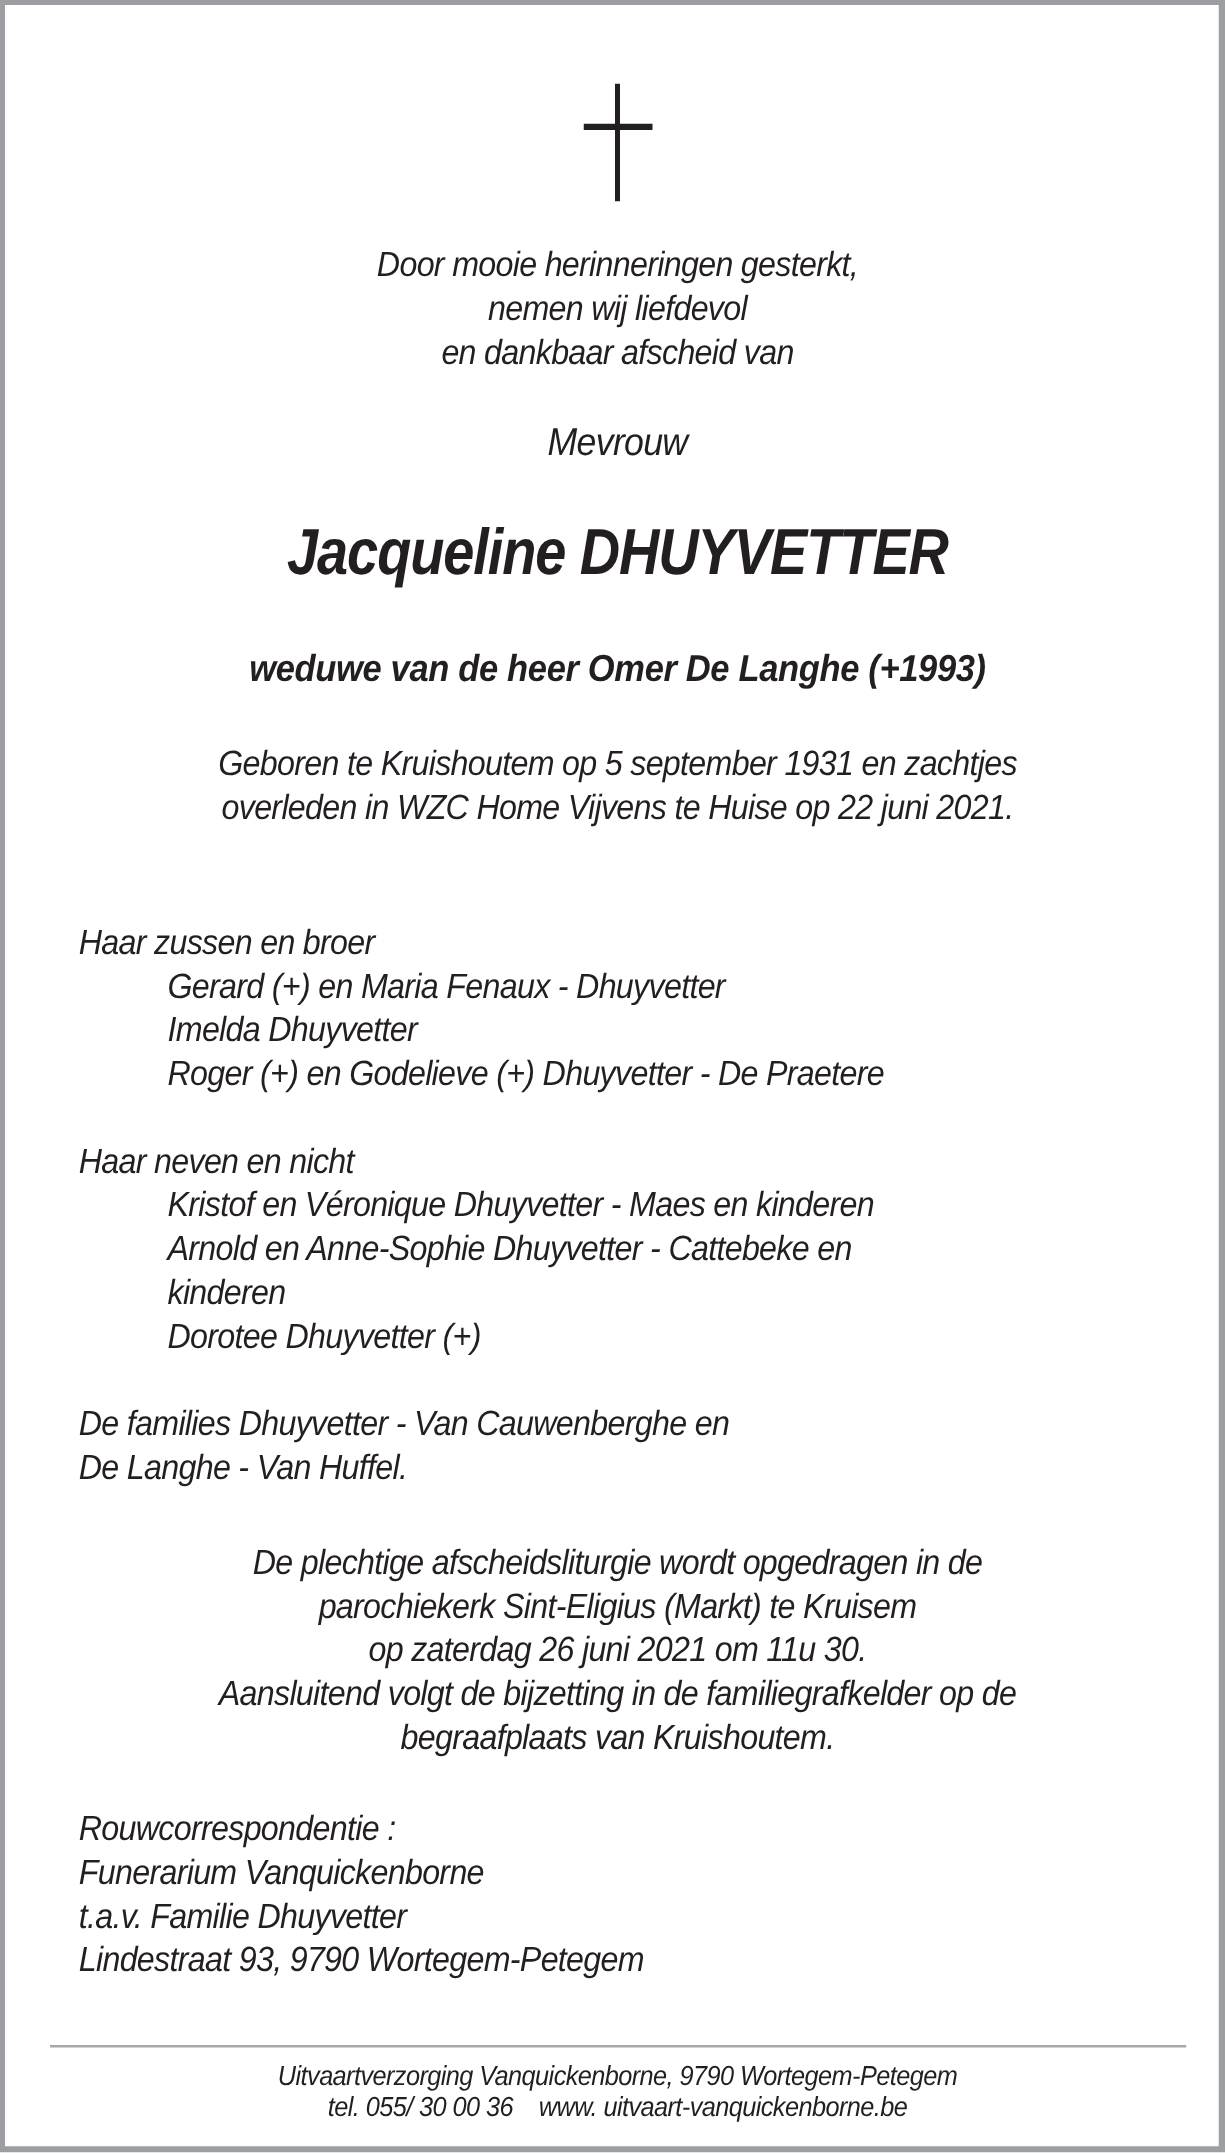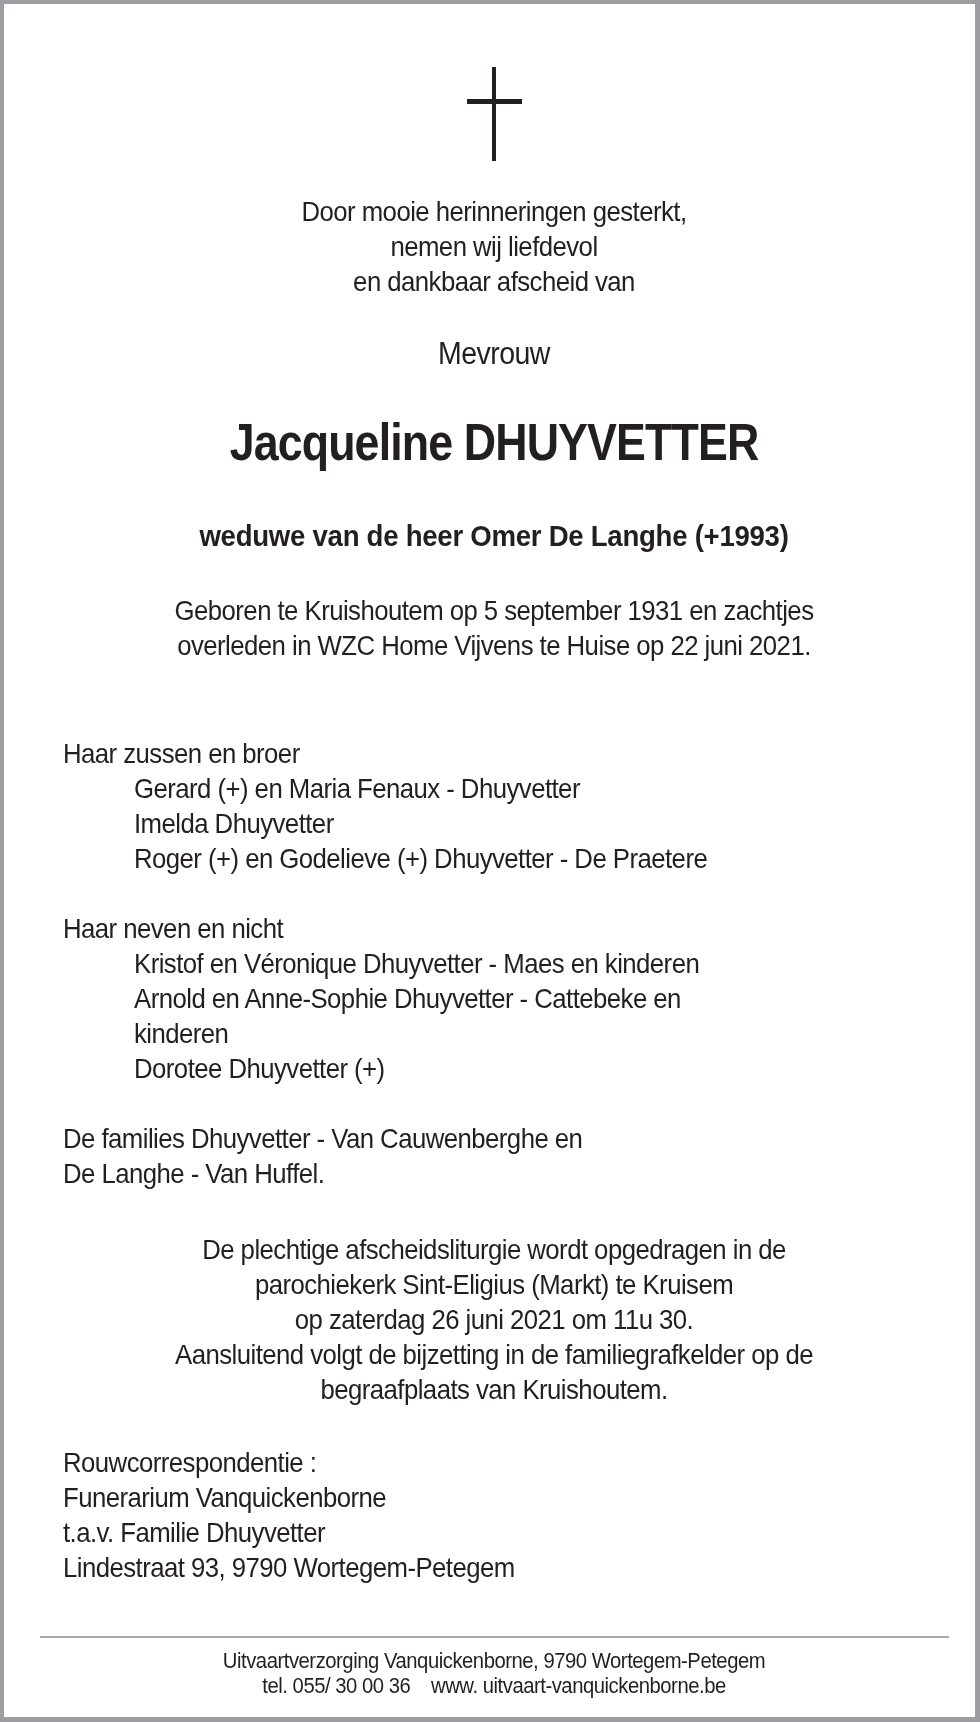--- a/index.html
+++ b/index.html
@@ -1,17 +1,17 @@
 <!DOCTYPE html>
 <html><head>
 <meta charset="utf-8">
 <style>
   html,body{margin:0;padding:0;background:#fff;}
   body{width:980px;height:1722px;position:relative;overflow:hidden;}
-  .frame{position:absolute;left:0;top:0;width:980px;height:1722px;box-sizing:border-box;border:4px solid #9d9ea2;border-right-width:5px;border-bottom-width:5px;background:#fff;}
+  .frame{position:absolute;left:0;top:0;width:980px;height:1722px;box-sizing:border-box;border:4px solid #9d9ea2;border-right-width:5px;border-bottom-width:5px;background:#fff;font-style:italic;}
   .t{position:absolute;font-family:"Liberation Sans",sans-serif;color:#231f20;white-space:nowrap;font-size:28px;line-height:35px;letter-spacing:-0.6px;transform:scaleX(0.92);transform-origin:left top;}
   .c{left:0;width:980px;text-align:center;transform-origin:center top;}
   .cross-v{position:absolute;left:488px;top:63px;width:4px;height:94px;background:#231f20;}
   .cross-h{position:absolute;left:463px;top:95px;width:55px;height:5px;background:#231f20;}
   .name{font-weight:bold;font-size:52px;line-height:60px;letter-spacing:-1px;transform:scaleX(0.86);}
   .sub{font-size:30px;line-height:36px;font-weight:bold;letter-spacing:-0.3px;transform:scaleX(0.92);}
   .rule{position:absolute;left:36px;top:1632px;width:909px;height:2px;background:#a7a8aa;}
   .foot{font-size:22px;line-height:24px;letter-spacing:-0.5px;}
 </style>
 </head>

